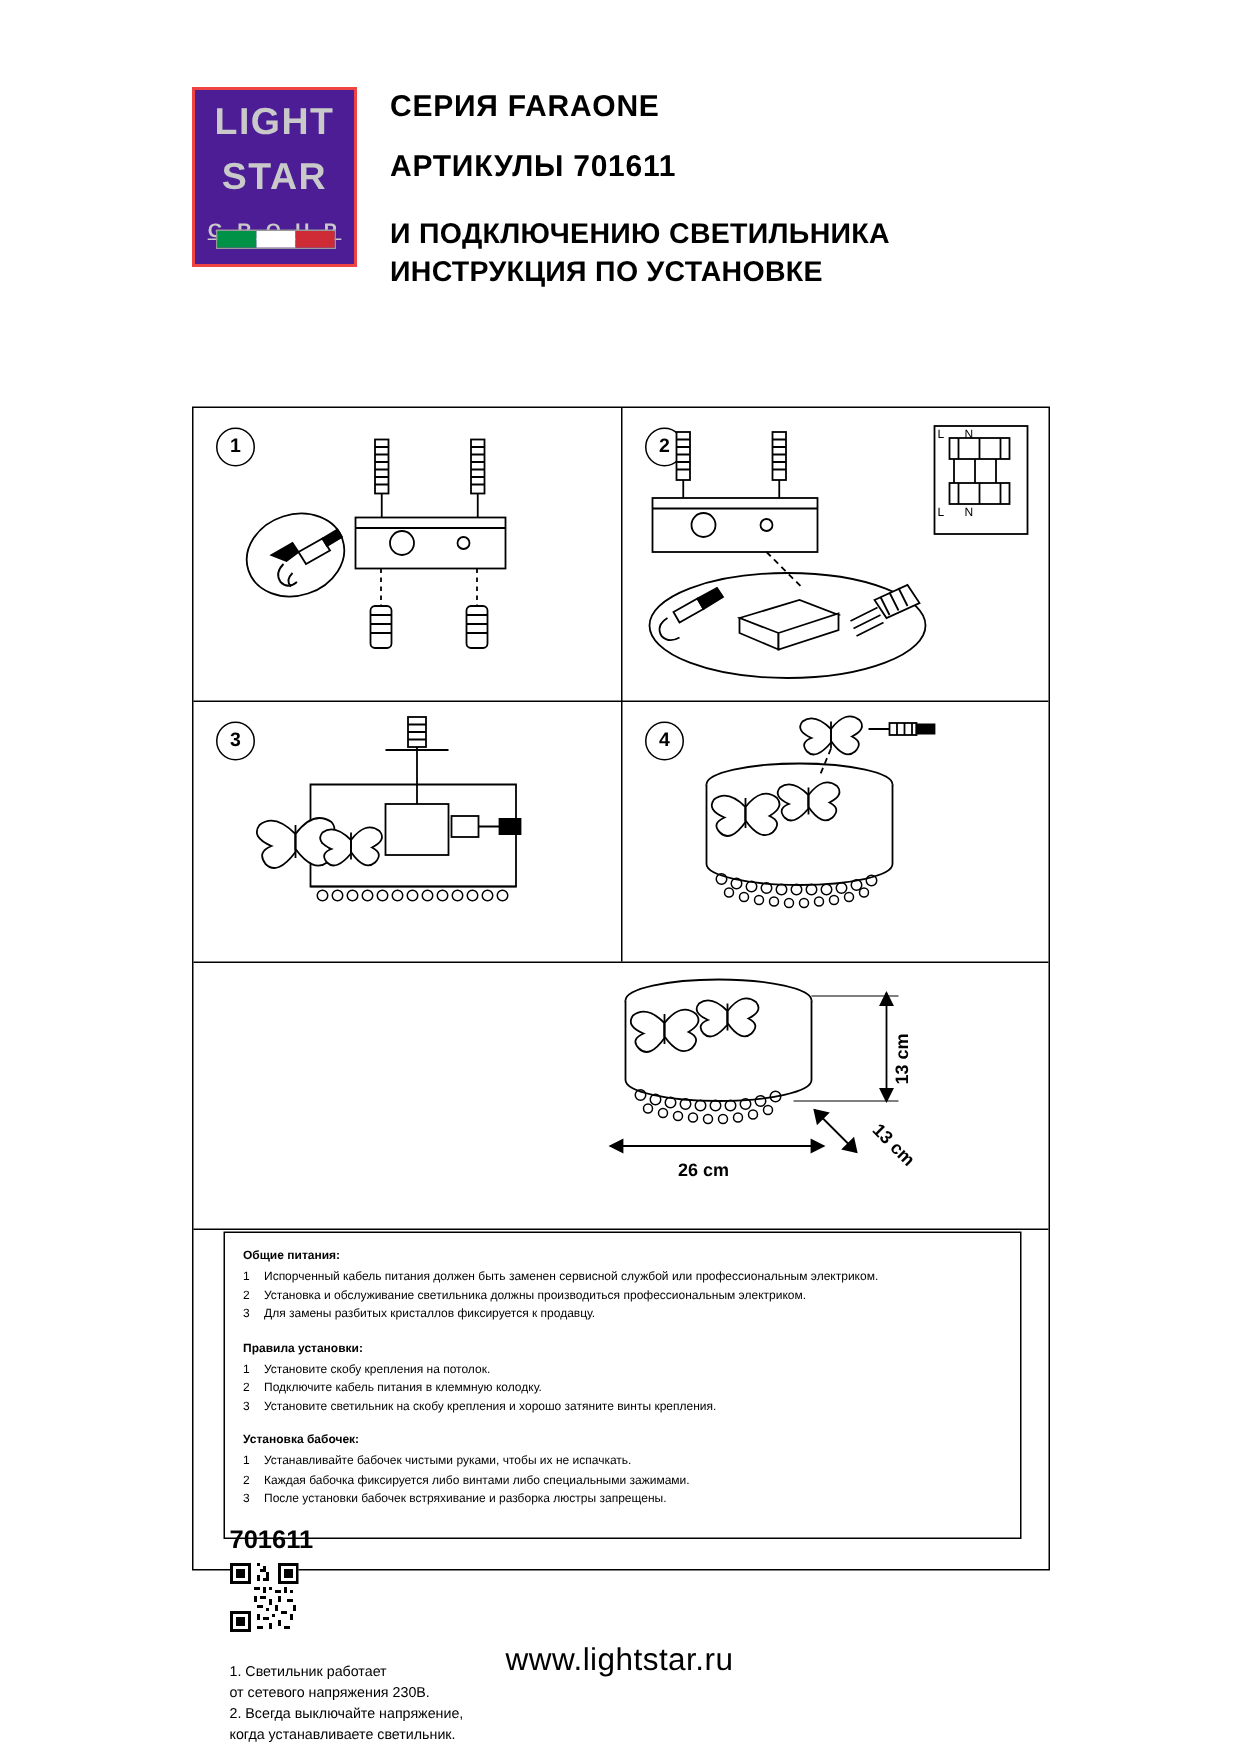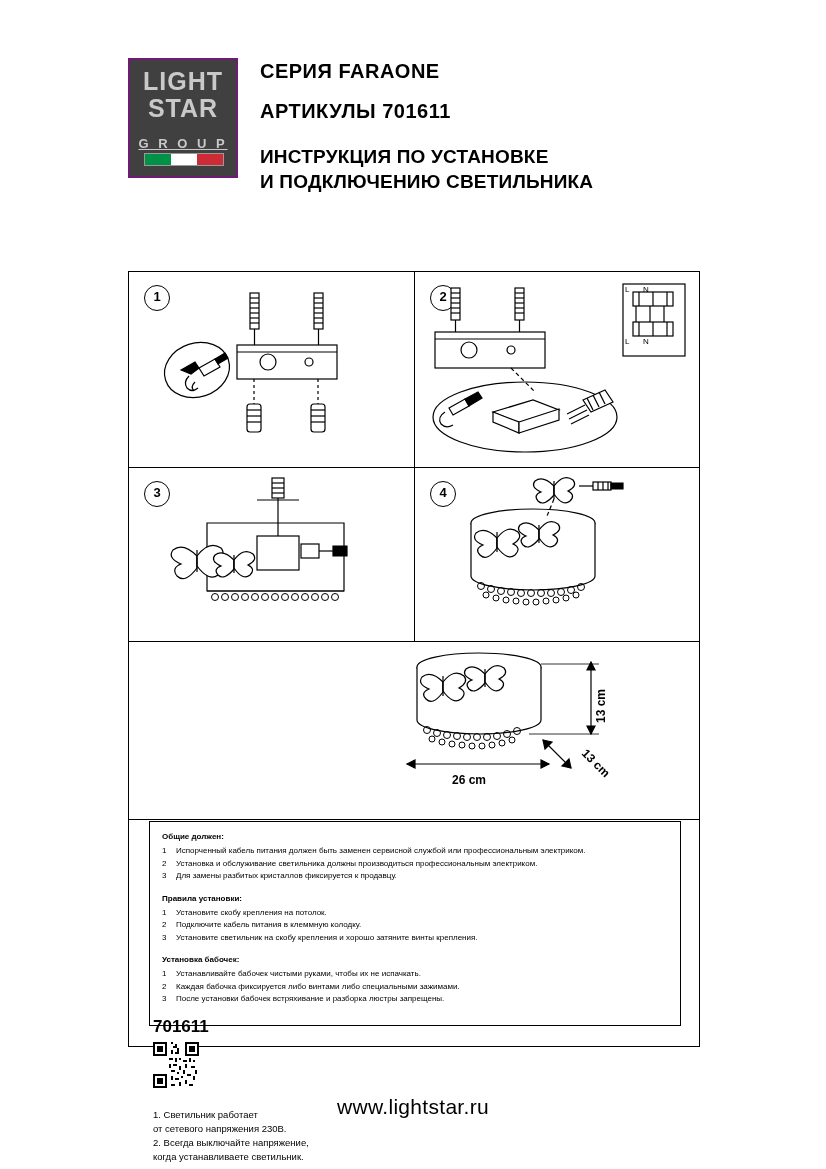--- a/index.html
+++ b/index.html
@@ -23,37 +23,37 @@
     top: 58px;
     width: 572px;
     height: 140px;
   }
   .logo-box {
     position: absolute;
     left: 0;
     top: 0;
     width: 110px;
     height: 120px;
-    border: 2px solid #701a75;
+    border: 2px solid #ef4444;
     box-sizing: border-box;
-    background: #404040;
+    background: #4c1d95;
   }
   .logo-text {
     position: absolute;
     left: 0;
     right: 0;
     top: 8px;
     text-align: center;
     font-family: "Liberation Sans", sans-serif;
     font-weight: bold;
     color: #c9c9c9;
     letter-spacing: 1px;
   }
   .logo-line1 { font-size: 25px; line-height: 27px; }
-  .logo-line2 { font-size: 25px; line-height: 27px; margin-top: 0; }
+  .logo-line2 { font-size: 25px; line-height: 27px; margin-top: 10px; }
   .logo-line3 { font-size: 13px; line-height: 14px; letter-spacing: 3px; margin-top: 15px; text-decoration: underline; }
   .logo-flag {
     position: absolute;
     left: 14px;
     bottom: 10px;
     width: 80px;
     height: 13px;
     display: flex;
     border: 1px solid #999;
     box-sizing: border-box;
@@ -217,22 +217,22 @@
       <span class="flag-g"></span>
         <span class="flag-w"></span>
         <span class="flag-r"></span>
     </div>
   </div>
 
   <div class="header-titles">
     <div class="series-line">СЕРИЯ FARAONE</div>
     <div class="article-line">АРТИКУЛЫ 701611</div>
     <div class="instr-title">
+      <div>И ПОДКЛЮЧЕНИЮ СВЕТИЛЬНИКА</div>
       <div>ИНСТРУКЦИЯ ПО УСТАНОВКЕ</div>
-      <div>И ПОДКЛЮЧЕНИЮ СВЕТИЛЬНИКА</div>
     </div>
   </div>
 </div>
 
 <div class="panel">
 
   <div class="hline" style="top:195px;"></div>
   <div class="hline" style="top:369px;"></div>
   <div class="hline" style="top:547px;"></div>
   <div class="vline" style="left:285px; top:0; height:369px;"></div>
@@ -594,21 +594,21 @@
       <g font-family="Liberation Sans, sans-serif" font-size="12" font-weight="bold" fill="#000">
         <text x="323" y="142">26 cm</text>
         <text x="476" y="64" transform="rotate(-90 476 64)" text-anchor="middle">13 cm</text>
         <text x="452" y="112" transform="rotate(45 452 112)">13 cm</text>
       </g>
     </svg>
   </div>
 
   <div class="textblock">
 
-    <div class="tb-head">Общие должен:</div>
+    <div class="tb-head">Общие питания:</div>
     <ul class="tb-list">
       <li><span class="n">1</span><span>Испорченный кабель питания должен быть заменен сервисной службой или профессиональным электриком.</span></li>
       <li><span class="n">2</span><span>Установка и обслуживание светильника должны производиться профессиональным электриком.</span></li>
       <li><span class="n">3</span><span>Для замены разбитых кристаллов фиксируется к продавцу.</span></li>
     </ul>
 
     <div class="tb-head">Правила установки:</div>
     <ul class="tb-list">
       <li><span class="n">1</span><span>Установите скобу крепления на потолок.</span></li>
       <li><span class="n">2</span><span>Подключите кабель питания в клеммную колодку.</span></li>

